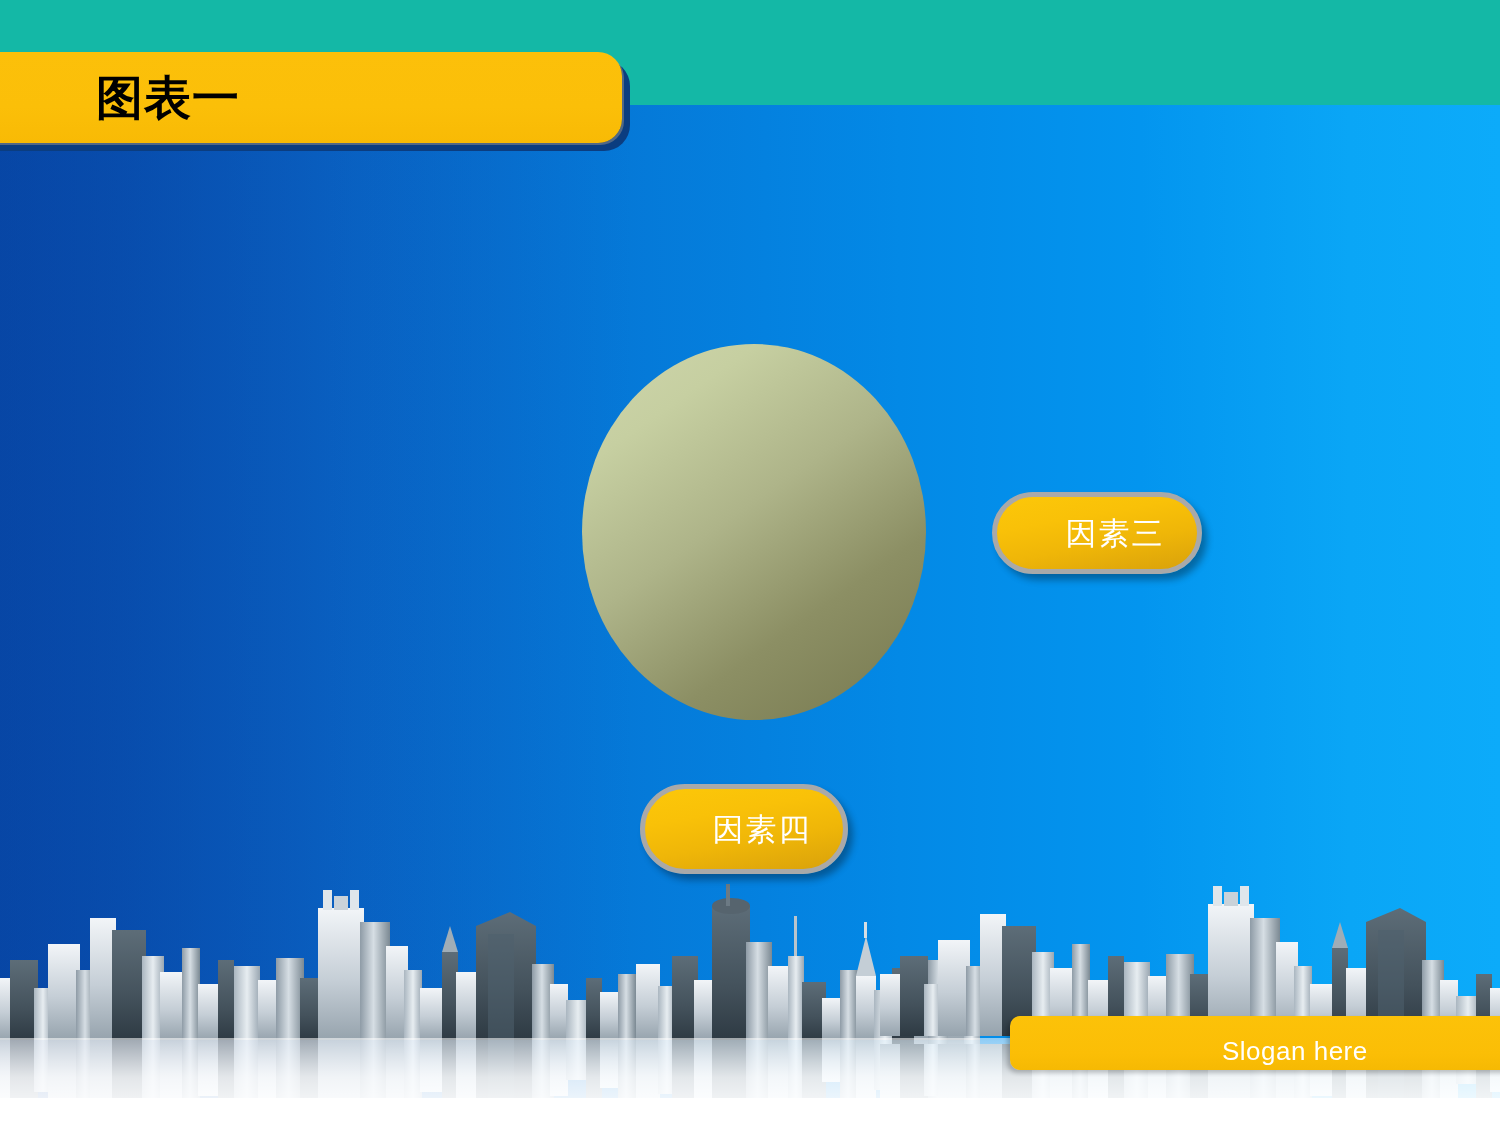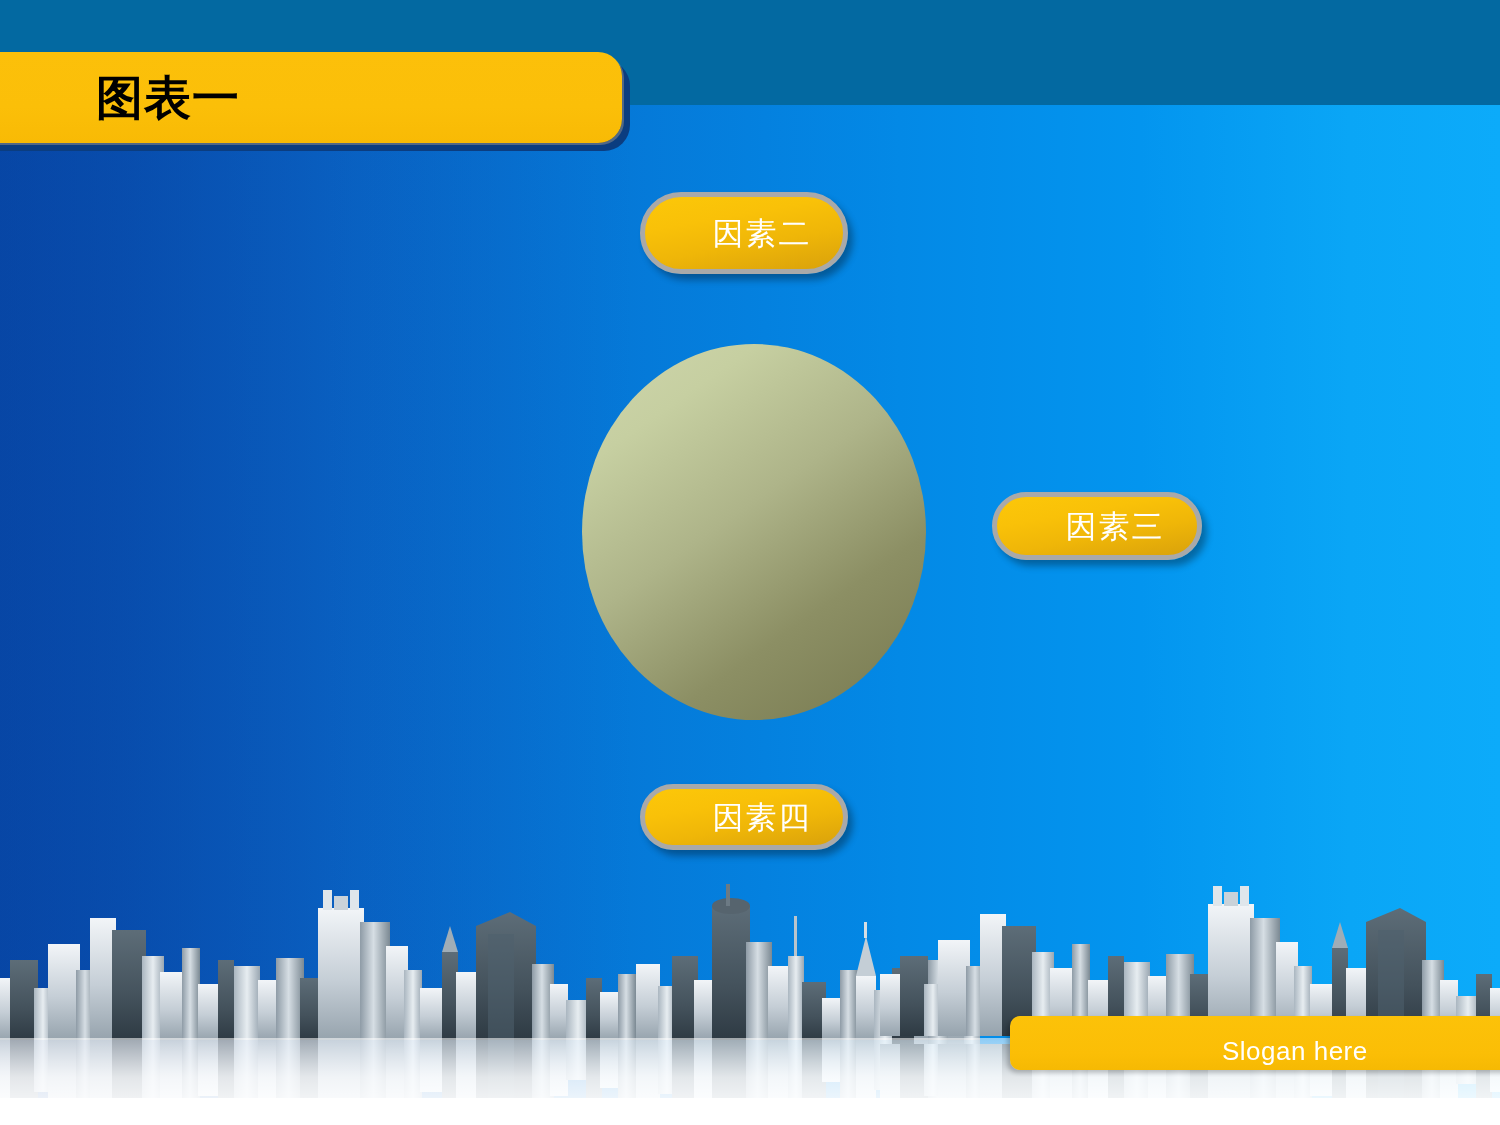--- a/index.html
+++ b/index.html
@@ -9,21 +9,21 @@
   }
   body {
     font-family: "Liberation Sans", "DejaVu Sans", sans-serif;
   }
 
   #slide {
     position: relative;
     width: 1500px;
     height: 1125px;
     overflow: hidden;
-    background: #0369a1;
+    background: #14b8a6;
   }
 
   
   .backdrop {
     position: absolute;
     left: 0;
     top: 105px;
     width: 1500px;
     height: 1020px;
     background: linear-gradient(90deg,
@@ -160,22 +160,22 @@
     color: #ffffff;
     font-size: 31px;
     letter-spacing: 2px;
     line-height: 1;
     white-space: nowrap;
     transform: translateX(18px);
   }
 
   .pill-top    { left: 640px;  top: 192px;  width: 208px; height: 82px; }
   .pill-left   { left: 302px;  top: 492px;  width: 210px; height: 82px; }
-  .pill-right  { left: 992px;  top: 492px;  width: 210px; height: 68px; }
-  .pill-bottom { left: 640px;  top: 784px;  width: 208px; height: 66px; }
+  .pill-right  { left: 992px;  top: 492px;  width: 210px; height: 82px; }
+  .pill-bottom { left: 640px;  top: 784px;  width: 208px; height: 90px; }
 
   
   .slogan-bar {
     position: absolute;
     left: 1010px;
     top: 1016px;
     width: 520px;
     height: 54px;
     background: linear-gradient(180deg, #fcc209 0%, #fbbe06 70%, #f6b903 100%);
     border-radius: 10px 0 0 10px;
@@ -317,23 +317,20 @@
 
   <div class="title-banner-shadow"></div>
   <div class="title-banner">
     <span class="title-banner-text">图表一</span>
   </div>
 
   <div class="hub">
     <div class="hub-ring"></div>
   </div>
 
-  <div class="pill pill-top">
-    <span class="pill-label">因素二</span>
-  </div>
 
 
   <div class="pill pill-right">
     <span class="pill-label">因素三</span>
   </div>
 
   <div class="pill pill-bottom">
     <span class="pill-label">因素四</span>
   </div>
 

